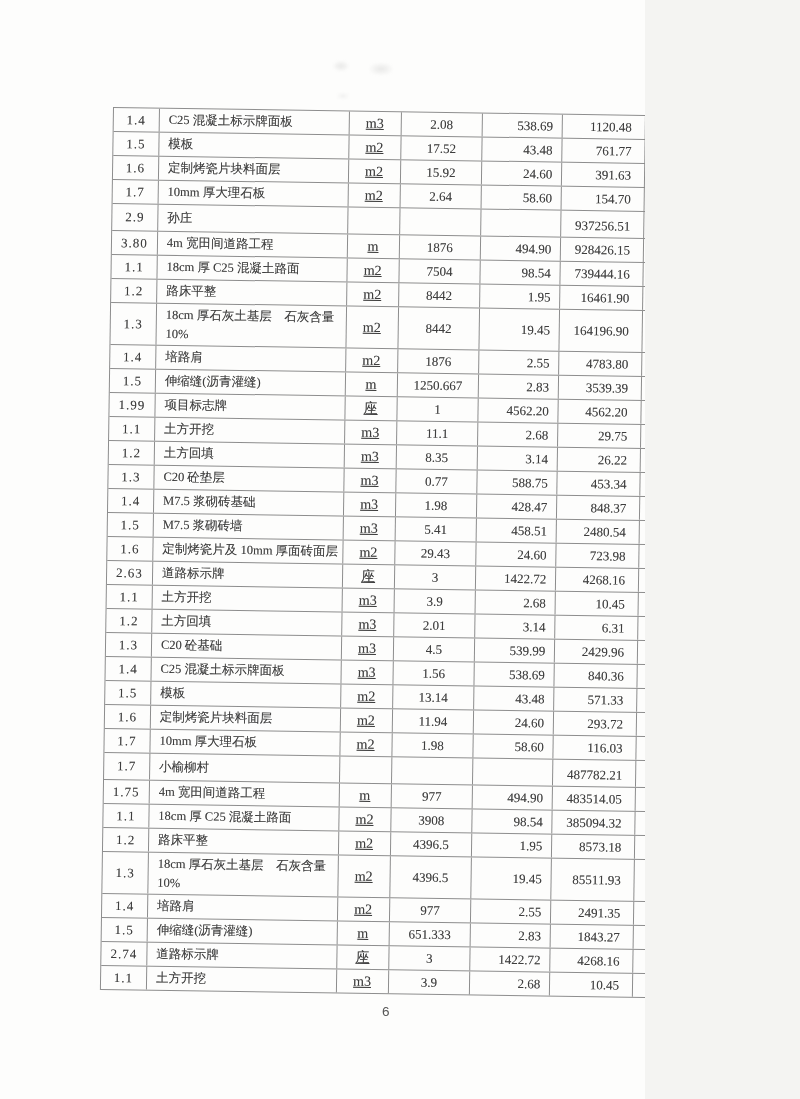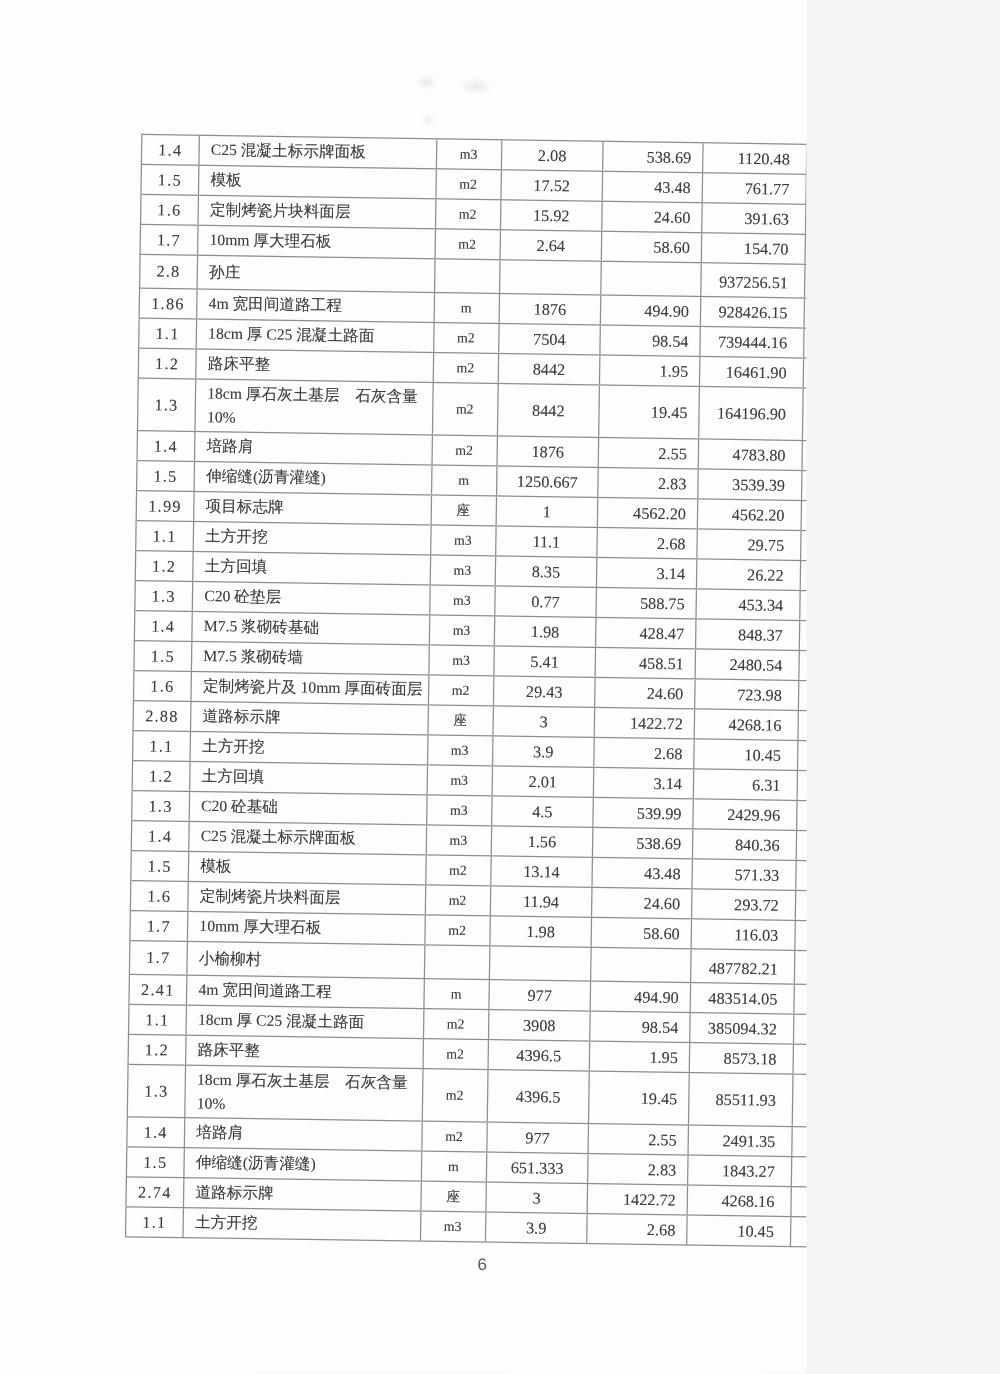--- a/index.html
+++ b/index.html
@@ -42,21 +42,21 @@
     display:flex;
     align-items:center;
     font-size:13px;
     color:#3e3e3e;
     text-shadow:0 0 0.5px rgba(70,70,70,0.45);
     overflow:hidden;
     white-space:nowrap;
   }
   .c-seq  {width:46px; justify-content:center; letter-spacing:1px;}
   .c-name {width:190px; padding-left:9px; font-size:12.5px;}
-  .c-unit {width:52px; justify-content:center; font-size:11px;}
+  .c-unit {width:52px; justify-content:center; font-size:14px;text-decoration:underline;}
   .c-qty  {width:82px; justify-content:center;}
   .c-price{width:80px; justify-content:flex-end; padding-right:9px;}
   .c-total{width:83px; justify-content:flex-end; padding-right:13px;}
   .c-blank{width:74px; border-right:1px solid #8d8d8d;}
   .trow.tall .c-name{
     white-space:normal;
     line-height:1.45;
     align-items:center;
   }
   .trow.section .c-total{align-items:flex-end; padding-bottom:3px;}
@@ -144,31 +144,31 @@
     <div class="c c-seq">1.7</div>
     <div class="c c-name">10mm 厚大理石板</div>
     <div class="c c-unit">m2</div>
     <div class="c c-qty">2.64</div>
     <div class="c c-price">58.60</div>
     <div class="c c-total">154.70</div>
     <div class="c c-blank"></div>
   </div>
 
   <div class="trow section">
-    <div class="c c-seq">2.8</div>
+    <div class="c c-seq">2.9</div>
     <div class="c c-name">孙庄</div>
     <div class="c c-unit"></div>
     <div class="c c-qty"></div>
     <div class="c c-price"></div>
     <div class="c c-total">937256.51</div>
     <div class="c c-blank"></div>
   </div>
 
   <div class="trow">
-    <div class="c c-seq">1.86</div>
+    <div class="c c-seq">3.80</div>
     <div class="c c-name">4m 宽田间道路工程</div>
     <div class="c c-unit">m</div>
     <div class="c c-qty">1876</div>
     <div class="c c-price">494.90</div>
     <div class="c c-total">928426.15</div>
     <div class="c c-blank"></div>
   </div>
 
   <div class="trow">
     <div class="c c-seq">1.1</div>
@@ -284,21 +284,21 @@
     <div class="c c-seq">1.6</div>
     <div class="c c-name">定制烤瓷片及 10mm 厚面砖面层</div>
     <div class="c c-unit">m2</div>
     <div class="c c-qty">29.43</div>
     <div class="c c-price">24.60</div>
     <div class="c c-total">723.98</div>
     <div class="c c-blank"></div>
   </div>
 
   <div class="trow">
-    <div class="c c-seq">2.88</div>
+    <div class="c c-seq">2.63</div>
     <div class="c c-name">道路标示牌</div>
     <div class="c c-unit">座</div>
     <div class="c c-qty">3</div>
     <div class="c c-price">1422.72</div>
     <div class="c c-total">4268.16</div>
     <div class="c c-blank"></div>
   </div>
 
   <div class="trow">
     <div class="c c-seq">1.1</div>
@@ -374,21 +374,21 @@
     <div class="c c-seq">1.7</div>
     <div class="c c-name">小榆柳村</div>
     <div class="c c-unit"></div>
     <div class="c c-qty"></div>
     <div class="c c-price"></div>
     <div class="c c-total">487782.21</div>
     <div class="c c-blank"></div>
   </div>
 
   <div class="trow">
-    <div class="c c-seq">2.41</div>
+    <div class="c c-seq">1.75</div>
     <div class="c c-name">4m 宽田间道路工程</div>
     <div class="c c-unit">m</div>
     <div class="c c-qty">977</div>
     <div class="c c-price">494.90</div>
     <div class="c c-total">483514.05</div>
     <div class="c c-blank"></div>
   </div>
 
   <div class="trow">
     <div class="c c-seq">1.1</div>

